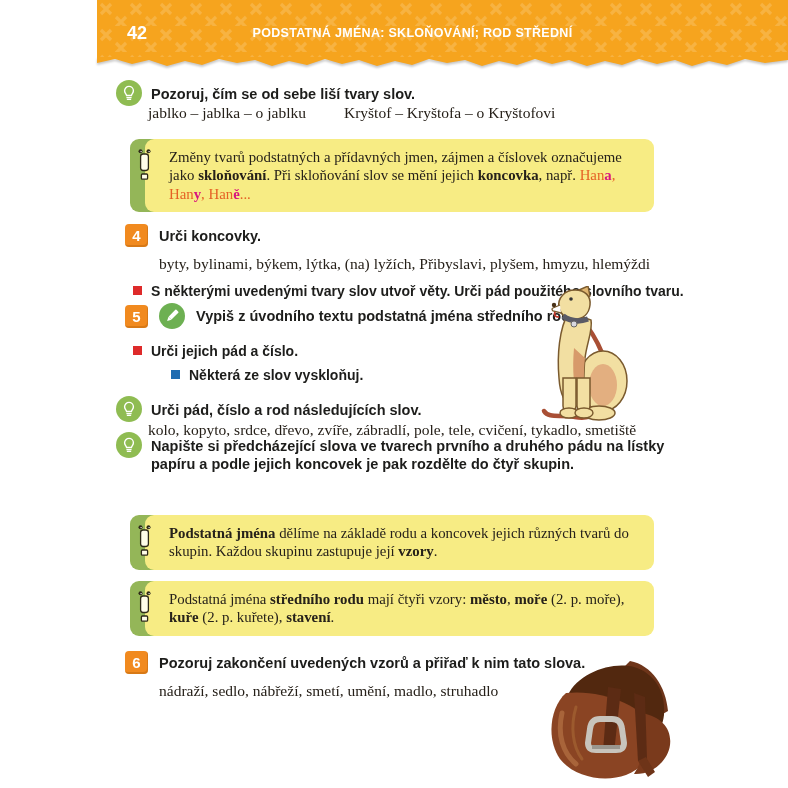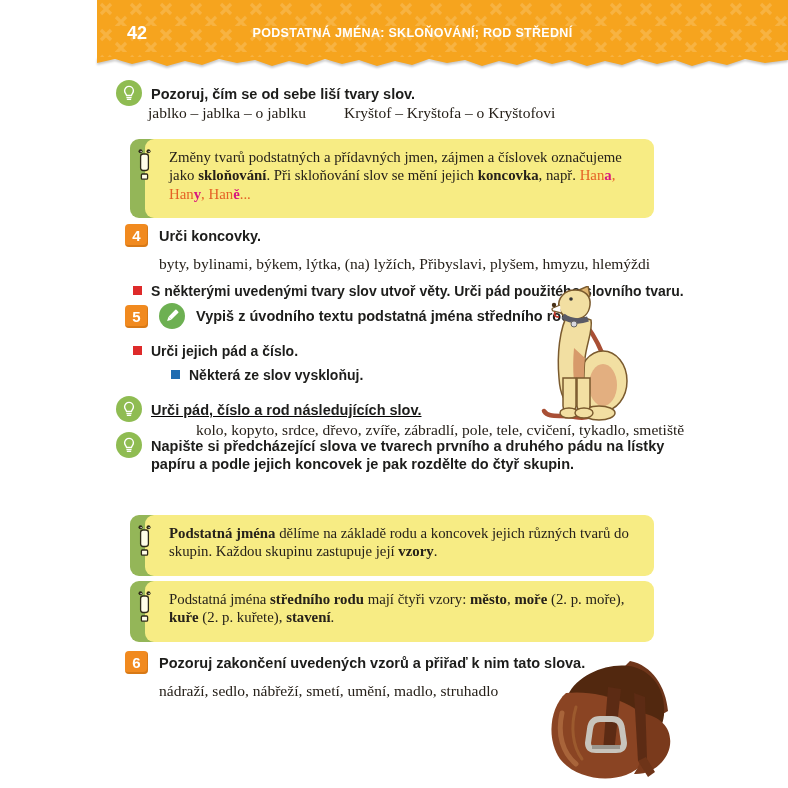--- a/index.html
+++ b/index.html
@@ -20,21 +20,21 @@
   .hicon{width:26px;height:26px;flex:0 0 auto;}
   .htext{font-weight:bold;font-size:14.5px;color:#1d1d1b;padding-top:5px;line-height:1.25;}
   .serifline{font-family:"Liberation Serif","DejaVu Serif",serif;font-size:15.5px;color:#262019;}
   .examples{display:flex;gap:38px;}
 
   
   .rulebox{position:absolute;left:130px;width:524px;}
   .rtab{position:absolute;left:0;top:0;bottom:0;width:36px;background:#94B658;border-radius:9px;}
   .rexcl{position:absolute;left:6px;top:9px;z-index:3;}
   .rpaper{position:relative;margin-left:15px;background:#F7EC84;border-radius:9px;
-          padding:9px 10px 15px 24px;font-family:"Liberation Serif","DejaVu Serif",serif;
+          padding:9px 10px 9px 24px;font-family:"Liberation Serif","DejaVu Serif",serif;
           font-size:14.8px;line-height:1.25;color:#26211a;z-index:2;}
   .rpaper .b{font-weight:bold;}
   .rpaper .or{color:#E56125;}
   .rpaper .mg{color:#D9137F;font-weight:bold;}
 
   
   .taskhead{display:flex;gap:11px;align-items:center;}
   .numbox{width:23px;height:23px;background:#F18A1F;border-radius:4px;color:#fff;font-weight:bold;
           font-size:15px;display:flex;align-items:center;justify-content:center;flex:0 0 auto;
           box-shadow:inset -1px -2px 0 rgba(150,80,0,.28);}
@@ -149,31 +149,31 @@
     <path d="M46 4 l9 -4 l2 10 q-6 4 -11 2 Z" fill="#E0B56F" stroke="#7a5a2e" stroke-width="1.4"></path>
     <path d="M26 22 C24 12 32 4 42 4 C52 4 58 10 57 19 C56 28 50 33 41 33 C33 33 28 29 26 22 Z" fill="#F2DFA2" stroke="#7a5a2e" stroke-width="1.5"></path>
     <path d="M27 19 l-7 3 q-2 1 0 3 l8 2" fill="#fff" stroke="#7a5a2e" stroke-width="1.3"></path>
     <path d="M22 26 q-2 5 4 5" fill="none" stroke="#C0392B" stroke-width="2"></path>
     <circle cx="21" cy="19" r="2.2" fill="#4a3319"></circle>
     <circle cx="38" cy="13" r="1.8" fill="#333"></circle>
     <path d="M30 30 q11 8 25 3" fill="none" stroke="#5a5a66" stroke-width="5.5"></path>
     <circle cx="41" cy="38" r="3" fill="#d8d8e0" stroke="#666" stroke-width="1"></circle>
   </svg>
 
-  <div class="abs hintrow" style="left:116px;top:396px;text-decoration:underline;">
+  <div class="abs hintrow" style="left:116px;top:396px;">
     <span class="hicon">
       <svg viewBox="0 0 26 26" xmlns="http://www.w3.org/2000/svg">
         <circle cx="13" cy="13" r="13" fill="#8FBC52"></circle>
         <path d="M13 6.4 a4.4 4.4 0 0 1 4.4 4.4 c0 2.5 -1.7 3.2 -2 4.7 h-4.8 c-.3 -1.5 -2 -2.2 -2 -4.7 A4.4 4.4 0 0 1 13 6.4 Z" fill="none" stroke="#fff" stroke-width="1.4"></path>
         <path d="M10.9 17.7 h4.2 M11.4 19.4 h3.2" stroke="#fff" stroke-width="1.3" stroke-linecap="round"></path>
       </svg>
     </span>
     <div class="htext">Urči pád, číslo a rod následujících slov.</div>
   </div>
-  <div class="abs serifline" style="left:148px;top:421px;margin-left:48px;">kolo, kopyto, srdce, dřevo, zvíře, zábradlí, pole, tele, cvičení, tykadlo, smetiště</div>
+  <div class="abs serifline" style="left:148px;top:421px;">kolo, kopyto, srdce, dřevo, zvíře, zábradlí, pole, tele, cvičení, tykadlo, smetiště</div>
 
   <div class="abs hintrow" style="left:116px;top:432px;">
     <span class="hicon">
       <svg viewBox="0 0 26 26" xmlns="http://www.w3.org/2000/svg">
         <circle cx="13" cy="13" r="13" fill="#8FBC52"></circle>
         <path d="M13 6.4 a4.4 4.4 0 0 1 4.4 4.4 c0 2.5 -1.7 3.2 -2 4.7 h-4.8 c-.3 -1.5 -2 -2.2 -2 -4.7 A4.4 4.4 0 0 1 13 6.4 Z" fill="none" stroke="#fff" stroke-width="1.4"></path>
         <path d="M10.9 17.7 h4.2 M11.4 19.4 h3.2" stroke="#fff" stroke-width="1.3" stroke-linecap="round"></path>
       </svg>
     </span>
     <div class="htext" style="max-width:540px;">Napište si předcházející slova ve tvarech prvního a druhého pádu na lístky papíru a podle jejich koncovek je pak rozdělte do čtyř skupin.</div>

